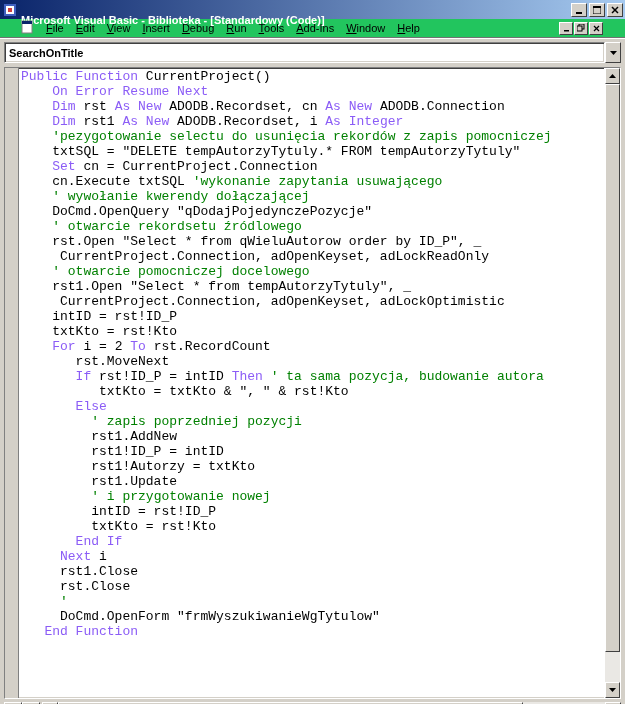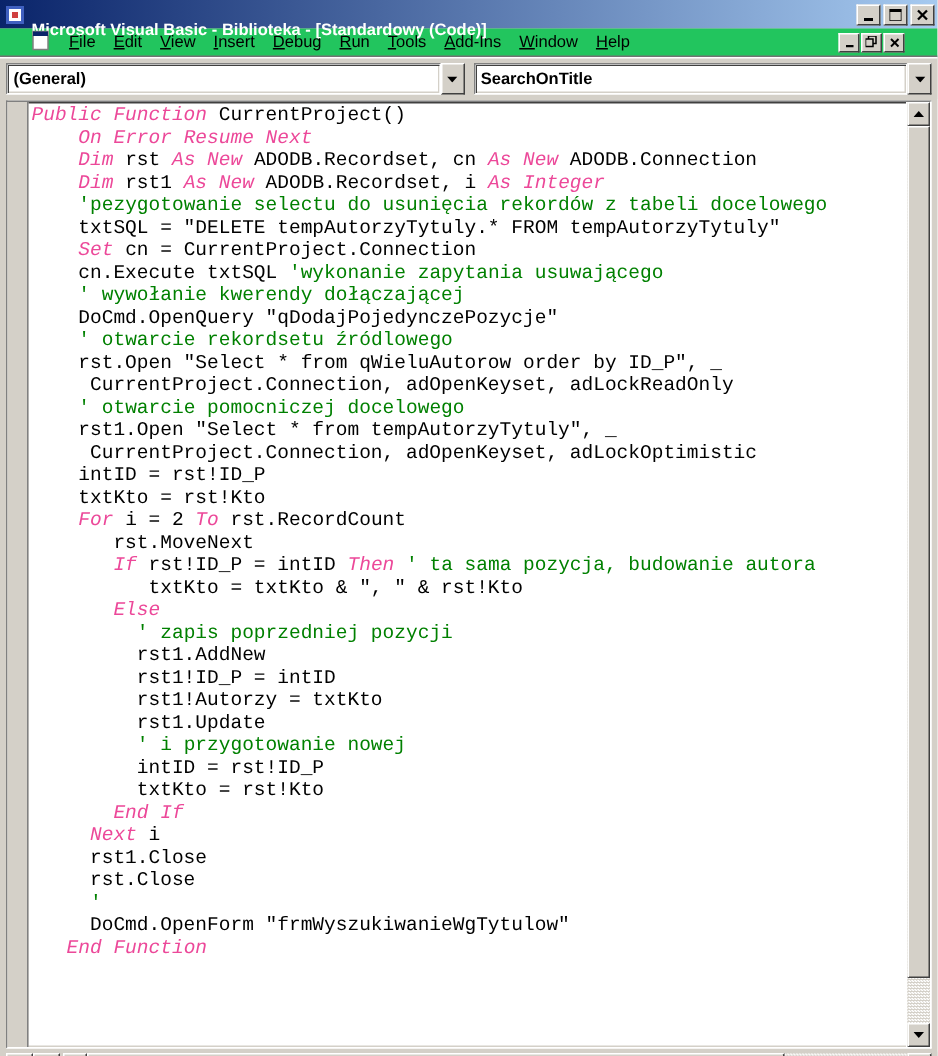--- a/index.html
+++ b/index.html
@@ -117,21 +117,21 @@
 .code-content {
   flex: 1;
   overflow: hidden;
   font-family: "Courier New", monospace;
   font-size: 13px;
   line-height: 15px;
   padding: 1px 0 0 2px;
   white-space: pre;
   color: #000;
 }
-.code-content .kw { color: #ec4899; font-style: italic; }
+.code-content .kw { color: #8b5cf6; }
 .code-content .cm { color: #008000; }
 .right-scroll {
   width: 16px;
   background: #d4d0c8;
   border-left: 1px solid #fff;
   display: flex; flex-direction: column;
 }
 .scroll-btn {
   height: 16px;
   background: #d4d0c8;
@@ -238,47 +238,37 @@
           <line x1="1" y1="1" x2="6" y2="6" stroke="#000" stroke-width="1.3"></line>
           <line x1="6" y1="1" x2="1" y2="6" stroke="#000" stroke-width="1.3"></line>
         </svg>
       </div>
   </div>
 </div>
 
 <div class="toolbar-row">
   <div class="combo-wrap">
     <div class="combo">
-        <span>(General)</span>
-      </div>
-    <div class="combo-btn">
-        <svg width="7" height="4">
-          <polygon points="0,0 7,0 3.5,4" fill="#000"></polygon>
-        </svg>
-      </div>
-  </div>
-  <div class="combo-wrap">
-    <div class="combo">
         <span>SearchOnTitle</span>
       </div>
     <div class="combo-btn">
         <svg width="7" height="4">
           <polygon points="0,0 7,0 3.5,4" fill="#000"></polygon>
         </svg>
       </div>
   </div>
 </div>
 
 <div class="code-area-wrap">
   <div class="left-gutter"></div>
   <div class="code-content"><span class="kw">Public Function</span><span> CurrentProject()</span>
 <span>    </span><span class="kw">On Error Resume Next</span>
 <span>    </span><span class="kw">Dim</span><span> rst </span><span class="kw">As New</span><span> ADODB.Recordset, cn </span><span class="kw">As New</span><span> ADODB.Connection</span>
 <span>    </span><span class="kw">Dim</span><span> rst1 </span><span class="kw">As New</span><span> ADODB.Recordset, i </span><span class="kw">As Integer</span>
-<span>    </span><span class="cm">'pezygotowanie selectu do usunięcia rekordów z tabeli docelowego</span>
+<span>    </span><span class="cm">'pezygotowanie selectu do usunięcia rekordów z zapis pomocniczej</span>
 <span>    txtSQL = "DELETE tempAutorzyTytuly.* FROM tempAutorzyTytuly"</span>
 <span>    </span><span class="kw">Set</span><span> cn = CurrentProject.Connection</span>
 <span>    cn.Execute txtSQL </span><span class="cm">'wykonanie zapytania usuwającego</span>
 <span>    </span><span class="cm">' wywołanie kwerendy dołączającej</span>
 <span>    DoCmd.OpenQuery "qDodajPojedynczePozycje"</span>
 <span>    </span><span class="cm">' otwarcie rekordsetu źródlowego</span>
 <span>    rst.Open "Select * from qWieluAutorow order by ID_P", _</span>
 <span>     CurrentProject.Connection, adOpenKeyset, adLockReadOnly</span>
 <span>    </span><span class="cm">' otwarcie pomocniczej docelowego</span>
 <span>    rst1.Open "Select * from tempAutorzyTytuly", _</span>

